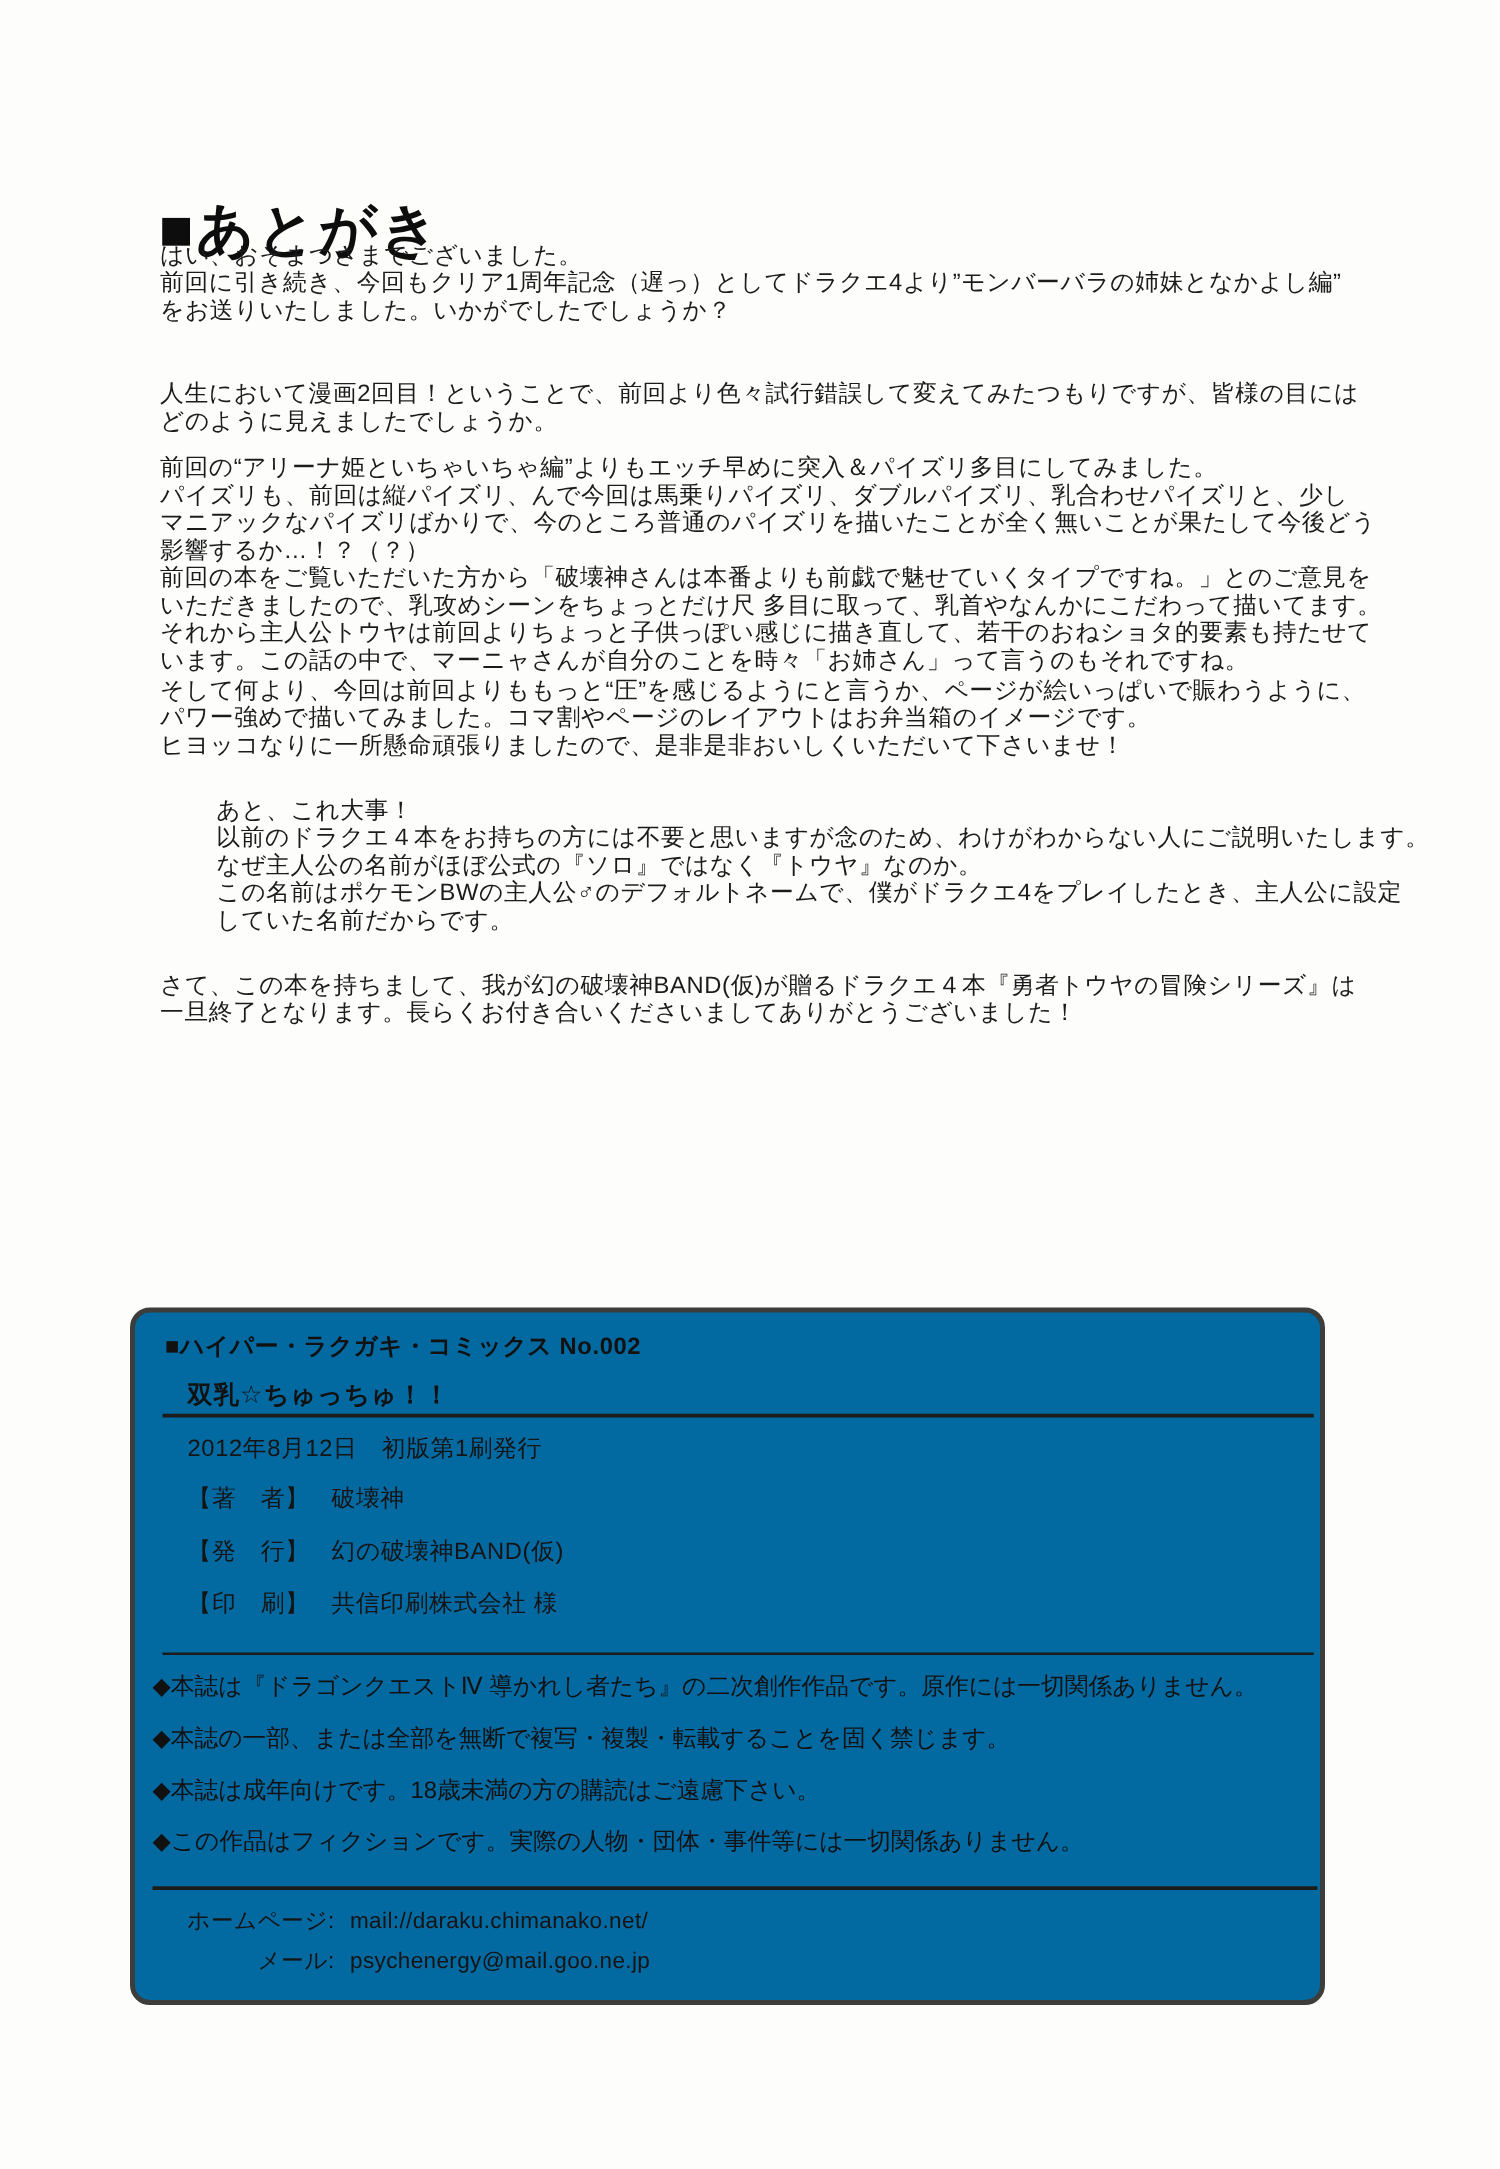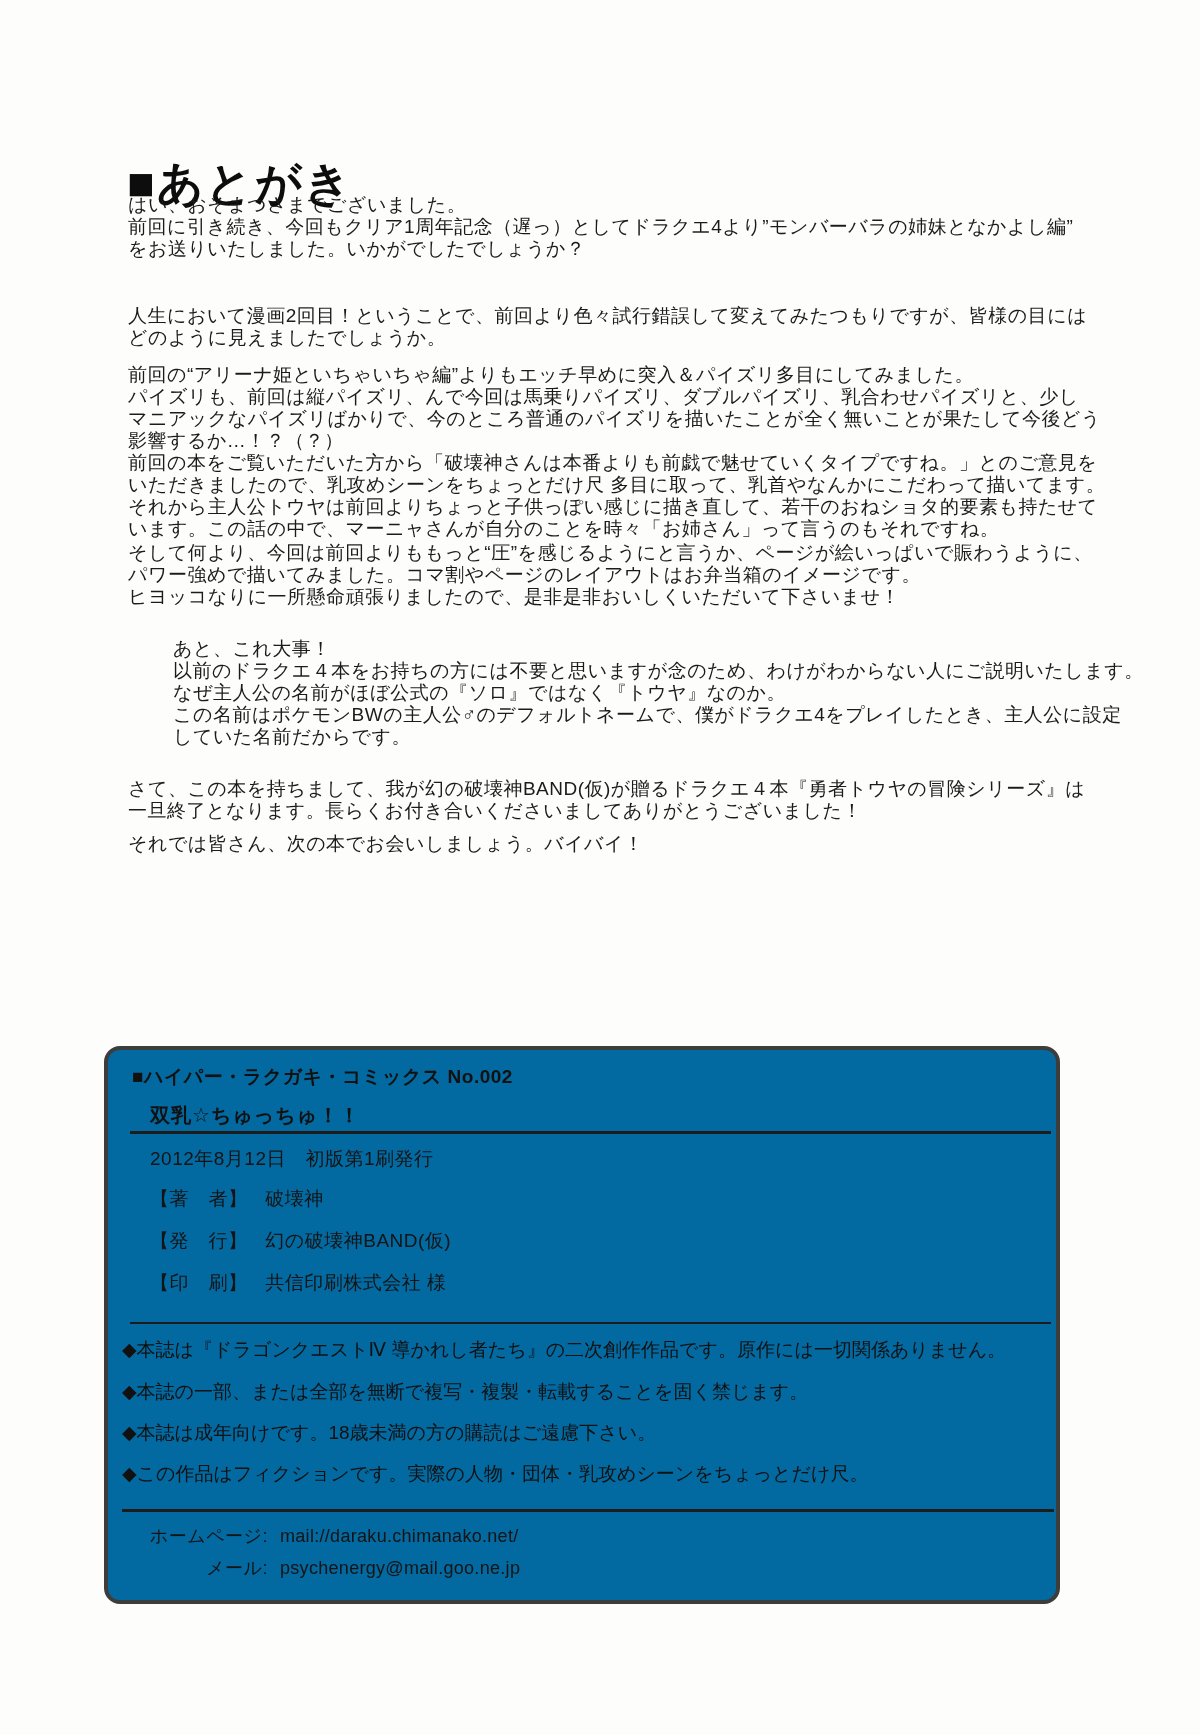--- a/index.html
+++ b/index.html
@@ -151,21 +151,20 @@
   <p class="para p4">そして何より、今回は前回よりももっと“圧”を感じるようにと言うか、ページが絵いっぱいで賑わうように、
 パワー強めで描いてみました。コマ割やページのレイアウトはお弁当箱のイメージです。
 ヒヨッコなりに一所懸命頑張りましたので、是非是非おいしくいただいて下さいませ！</p>
   <p class="para p5">あと、これ大事！
 以前のドラクエ４本をお持ちの方には不要と思いますが念のため、わけがわからない人にご説明いたします。
 なぜ主人公の名前がほぼ公式の『ソロ』ではなく『トウヤ』なのか。
 この名前はポケモンBWの主人公♂のデフォルトネームで、僕がドラクエ4をプレイしたとき、主人公に設定
 していた名前だからです。</p>
   <p class="para p6">さて、この本を持ちまして、我が幻の破壊神BAND(仮)が贈るドラクエ４本『勇者トウヤの冒険シリーズ』は
 一旦終了となります。長らくお付き合いくださいましてありがとうございました！</p>
-  <p class="para p7">それでは皆さん、次の本でお会いしましょう。バイバイ！</p>
 
   <div class="colophon">
 
     <div class="series">■ハイパー・ラクガキ・コミックス No.002</div>
 
     <div class="book-title">双乳☆ちゅっちゅ！！</div>
 
     <div class="rule rule-1"></div>
 
     <div class="edition">2012年8月12日　初版第1刷発行</div>
@@ -181,21 +180,21 @@
     <div class="credit-row credit-2">
       <span class="credit-label">【印　刷】</span>
       <span class="credit-value">共信印刷株式会社 様</span>
     </div>
 
     <div class="rule rule-2"></div>
 
     <p class="notice notice-0">◆本誌は『ドラゴンクエストⅣ 導かれし者たち』の二次創作作品です。原作には一切関係ありません。</p>
     <p class="notice notice-1">◆本誌の一部、または全部を無断で複写・複製・転載することを固く禁じます。</p>
     <p class="notice notice-2">◆本誌は成年向けです。18歳未満の方の購読はご遠慮下さい。</p>
-    <p class="notice notice-3">◆この作品はフィクションです。実際の人物・団体・乳攻めシーンをちょっとだけ尺。</p>
+    <p class="notice notice-3">◆この作品はフィクションです。実際の人物・団体・事件等には一切関係ありません。</p>
 
     <div class="rule rule-3"></div>
 
     <div class="contact">
       <span class="c-label">ホームページ:</span>
       <span class="c-value">mail://daraku.chimanako.net/</span>
       <span class="c-label">メール:</span>
       <span class="c-value">psychenergy@mail.goo.ne.jp</span>
     </div>
 

